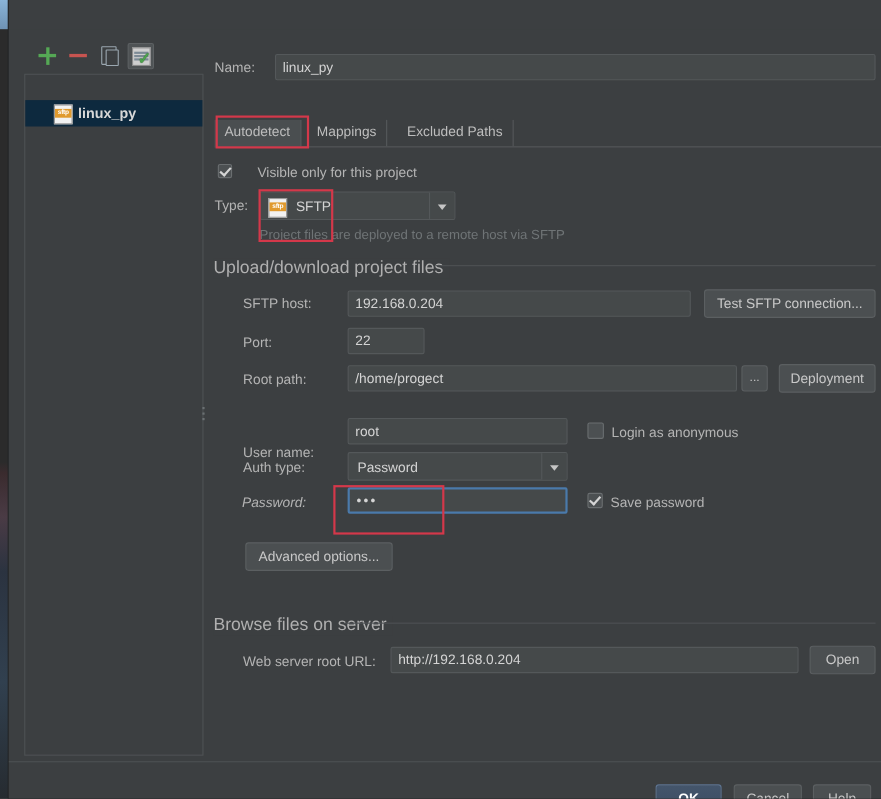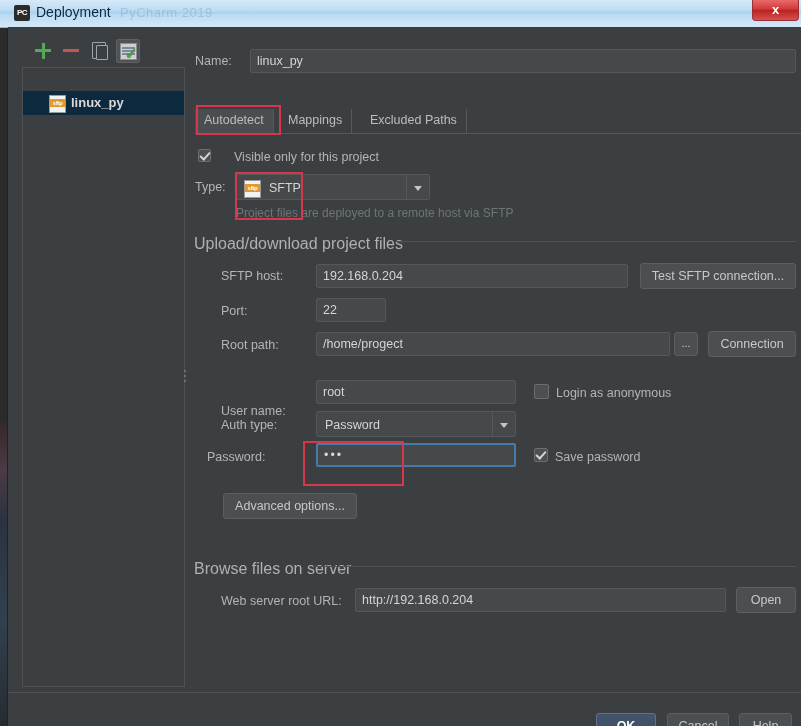--- a/index.html
+++ b/index.html
@@ -388,26 +388,20 @@
     font-weight: bold;
   }
 </style>
 </head>
 <body>
 
 <div class="backdrop"></div>
 
 <div class="window">
 
-  <div class="titlebar">
-    <div class="title-icon">PC</div>
-    <div class="title-text">Deployment</div>
-    <div class="title-ghost">PyCharm 2019</div>
-    <div class="close-btn">x</div>
-  </div>
 
   <div class="content">
 
     <div class="left-toolbar">
       <div class="tb-btn tb-add">
         <span class="icon-plus"></span>
       </div>
       <div class="tb-btn tb-rm">
         <span class="icon-minus"></span>
       </div>
@@ -450,21 +444,21 @@
         <div class="tab" style="left:84px;">Mappings</div>
         <div class="tab" style="left:166px;">Excluded Paths</div>
       </div>
 
       <div class="check on" style="left:8px; top:122px;"></div>
       <div class="lbl" style="left:28px; top:123px;margin-left:16px;">Visible only for this project</div>
 
       <div class="lbl" style="left:5px; top:153px;">
         <span>Type:</span>
       </div>
-      <div class="combo" style="left:46px; top:147px; width:194px;">
+      <div class="combo" style="left:46px; top:147px; width:178px;">
         <span style="position:absolute; left:7px; top:5px; width:15px; height:16px; background:#f2f2f2; border:1px solid #9a9a9a;">
           <span style="position:absolute; left:0; top:3px; width:15px; font-size:6px; font-weight:bold; color:#fff; background:#e09a2e; text-align:center; line-height:8px; letter-spacing:-0.3px;">sftp</span>
         </span>
         <span class="val" style="left:32px;">SFTP</span>
         <span class="arrowbox"></span>
       </div>
       <div class="hint" style="left:46px; top:179px;">Project files are deployed to a remote host via SFTP</div>
 
       <div class="group-title" style="left:4px; top:208px;">Upload/download project files</div>
       <div class="group-line" style="left:206px; top:214px; width:400px;"></div>
@@ -478,38 +472,38 @@
       <div class="lbl" style="left:31px; top:277px;">
         <span>Port:</span>
       </div>
       <div class="field" style="left:126px; top:271px; width:70px;">22</div>
 
       <div class="lbl" style="left:31px; top:311px;">
         <span>Root path:</span>
       </div>
       <div class="field" style="left:126px; top:305px; width:354px;">/home/progect</div>
       <div class="btn" style="left:484px; top:305px; width:24px; height:24px; line-height:20px; font-size:11px;">...</div>
-      <div class="btn" style="left:518px; top:304px; width:88px; height:26px; line-height:24px;">Connection</div>
+      <div class="btn" style="left:518px; top:304px; width:88px; height:26px; line-height:24px;">Deployment</div>
 
       <div class="lbl" style="left:31px; top:359px;margin-top:18px;">
         <span>User name:</span>
       </div>
       <div class="field" style="left:126px; top:353px; width:200px;">root</div>
       <div class="check" style="left:344px; top:357px; width:15px; height:15px;"></div>
       <div class="lbl" style="left:366px; top:359px;">Login as anonymous</div>
 
       <div class="lbl" style="left:31px; top:391px;">
         <span>Auth type:</span>
       </div>
       <div class="combo" style="left:126px; top:384px; width:200px;">
         <span class="val">Password</span>
         <span class="arrowbox"></span>
       </div>
 
-      <div class="lbl" style="left:17px; top:423px;">
+      <div class="lbl" style="left:30px; top:423px;font-style:italic;">
         <span>Password:</span>
       </div>
       <div class="field focused" style="left:126px; top:416px; width:200px; letter-spacing:2px;">•••</div>
       <div class="check on" style="left:344px; top:421px; width:14px; height:14px;"></div>
       <div class="lbl" style="left:365px; top:423px;">Save password</div>
 
       <div class="btn" style="left:33px; top:466px; width:134px; height:26px; line-height:24px;">Advanced options...</div>
 
       <div class="group-title" style="left:4px; top:533px;">Browse files on server</div>
       <div class="group-line" style="left:123px; top:539px; width:483px;"></div>

